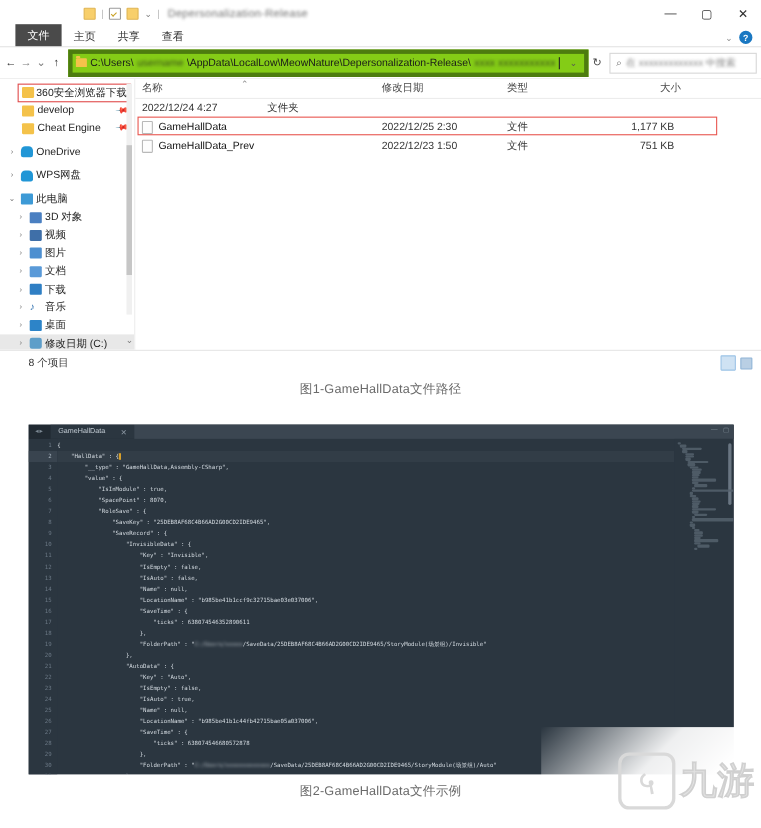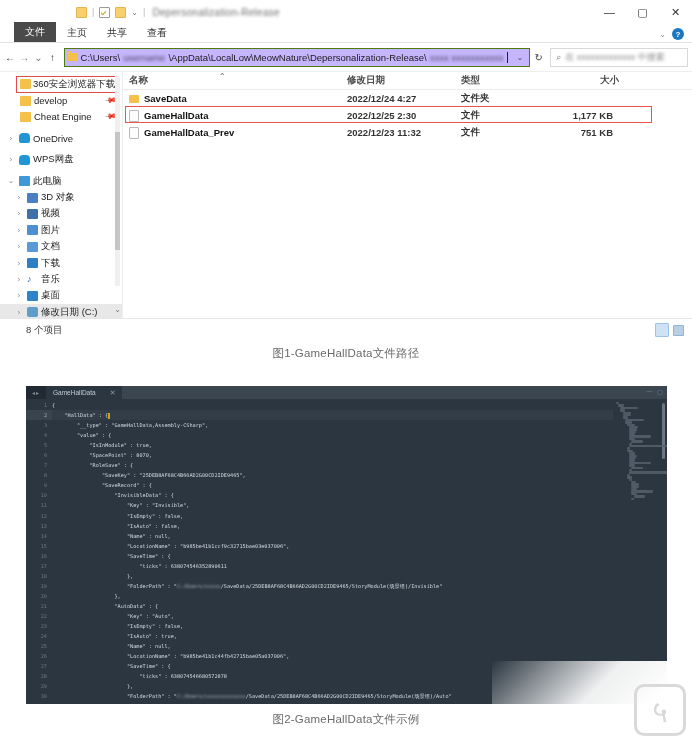--- a/index.html
+++ b/index.html
@@ -31,21 +31,21 @@
   .rtab.active{background:#4a4a4a;color:#fff;padding:3px 11px 3px;}
   .rtab:first-child{margin-left:14px;}
   .helpzone{position:absolute;right:8px;bottom:2px;display:flex;align-items:center;gap:6px;}
   .help-chev{color:#8a8a8a;font-size:8px;}
   .help-circle{width:12px;height:12px;border-radius:50%;background:#1a78c2;color:#fff;font-size:8px;
     display:flex;align-items:center;justify-content:center;font-weight:bold;}
 
   .navbar{height:22px;display:flex;align-items:center;gap:2px;padding:3px 4px;background:#fff;}
   .navbtn{width:16px;height:16px;display:flex;align-items:center;justify-content:center;color:#7b7b7b;font-size:10px;}
   .navbtn.on{color:#2b2b2b;}
-  .addrbox{flex:1;height:17px;border:1px solid #4d7c0f;background:#c4b5fd;display:flex;align-items:center;
+  .addrbox{flex:1;height:17px;border:4px solid #4d7c0f;background:#84cc16;display:flex;align-items:center;
     padding:0 3px;gap:3px;margin-left:3px;}
   .folder-ic{width:10px;height:8px;background:#f4c24a;border-radius:1px 1px 0 0;position:relative;flex:0 0 auto;}
   .folder-ic:before{content:"";position:absolute;top:-2px;left:0;width:4px;height:2px;background:#f4c24a;border-radius:1px;}
   .addrtxt{font-size:9.5px;color:#1a1a1a;white-space:nowrap;overflow:hidden;}
   .blur-s{filter:blur(1.5px);opacity:.72;}
   .addr-caret{width:1px;height:11px;background:#222;}
   .addrchev{color:#555;font-size:8px;padding:0 3px;}
   .refresh{width:17px;height:17px;display:flex;align-items:center;justify-content:center;color:#444;font-size:10px;}
   .searchbox{width:166px;height:17px;border:1px solid #d8d8d8;background:#fff;display:flex;align-items:center;
     gap:4px;padding:0 5px;margin-left:3px;}
@@ -68,21 +68,21 @@
   .ic.pic{background:#4d8fd0;border-radius:1px;}
   .ic.doc{background:#5a9ad8;border-radius:1px;}
   .ic.dl{background:#2f7fc4;border-radius:1px;}
   .ic.mus{background:#ffffff;}
   .ic.desk{background:#2d84c8;border-radius:1px;}
   .ic.diskc{background:#5e9ec9;border-radius:2px;}
   .sb-scroll{position:absolute;right:2px;top:4px;width:5px;height:210px;background:#f0f0f0;}
   .sb-thumb{position:absolute;right:2px;top:60px;width:5px;height:118px;background:#c6c6c6;}
   .sb-down{position:absolute;right:1px;bottom:4px;color:#7a7a7a;font-size:8px;}
 
-  .filepane{flex:1;background:#fff;position:relative;border-left:1px solid #ededed;font-weight:bold;}
+  .filepane{flex:1;background:#fff;position:relative;border-left:1px solid #ededed;}
   .colhead{display:flex;height:17px;align-items:center;font-size:9.5px;color:#4a4a4a;border-bottom:1px solid #ececec;}
   .colhead div{padding-left:6px;position:relative;}
   .c-name{width:212px;}
   .c-date{width:108px;}
   .c-type{width:82px;}
   .c-size{width:70px;text-align:right;padding-right:8px;}
   .sortcaret{position:absolute;left:96px;top:-2px;color:#8a8a8a;font-size:8px;}
   .frow{display:flex;height:17px;align-items:center;font-size:9.5px;color:#121212;position:relative;}
   .frow .fn{width:212px;display:flex;align-items:center;gap:5px;padding-left:6px;}
   .frow .fd{width:108px;padding-left:6px;color:#333;}
@@ -281,24 +281,20 @@
         <div class="c-name">
           <span>名称</span>
           <span class="sortcaret">⌃</span>
         </div>
         <div class="c-date">修改日期</div>
         <div class="c-type">类型</div>
         <div class="c-size">大小</div>
       </div>
 
       <div class="frow">
-        <div class="fn">
-          <span class="fic-folder"></span>
-          <span>SaveData</span>
-        </div>
         <div class="fd">2022/12/24 4:27</div>
         <div class="ft">文件夹</div>
         <div class="fs"></div>
       </div>
 
       <div class="frow">
         <div class="redbox"></div>
         <div class="fn">
           <span class="fic-file"></span>
           <span>GameHallData</span>
@@ -306,21 +302,21 @@
         <div class="fd">2022/12/25 2:30</div>
         <div class="ft">文件</div>
         <div class="fs">1,177 KB</div>
       </div>
 
       <div class="frow">
         <div class="fn">
           <span class="fic-file"></span>
           <span>GameHallData_Prev</span>
         </div>
-        <div class="fd">2022/12/23 11:32</div>
+        <div class="fd">2022/12/23 1:50</div>
         <div class="ft">文件</div>
         <div class="fs">751 KB</div>
       </div>
 
     </div>
   </div>
 
   <div class="statusbar">
     <div class="stitems">8 个项目</div>
     <div class="viewicons">
@@ -458,13 +454,14 @@
       </div>
   </div>
 
 </div>
 
 <div class="caption" id="cap2">图2-GameHallData文件示例</div>
 
 <div class="wm-fade"></div>
 <div class="wm-logo">
   <span class="mark">५</span>
+  <span class="wname">九游</span>
 </div>
 
 </body></html>

